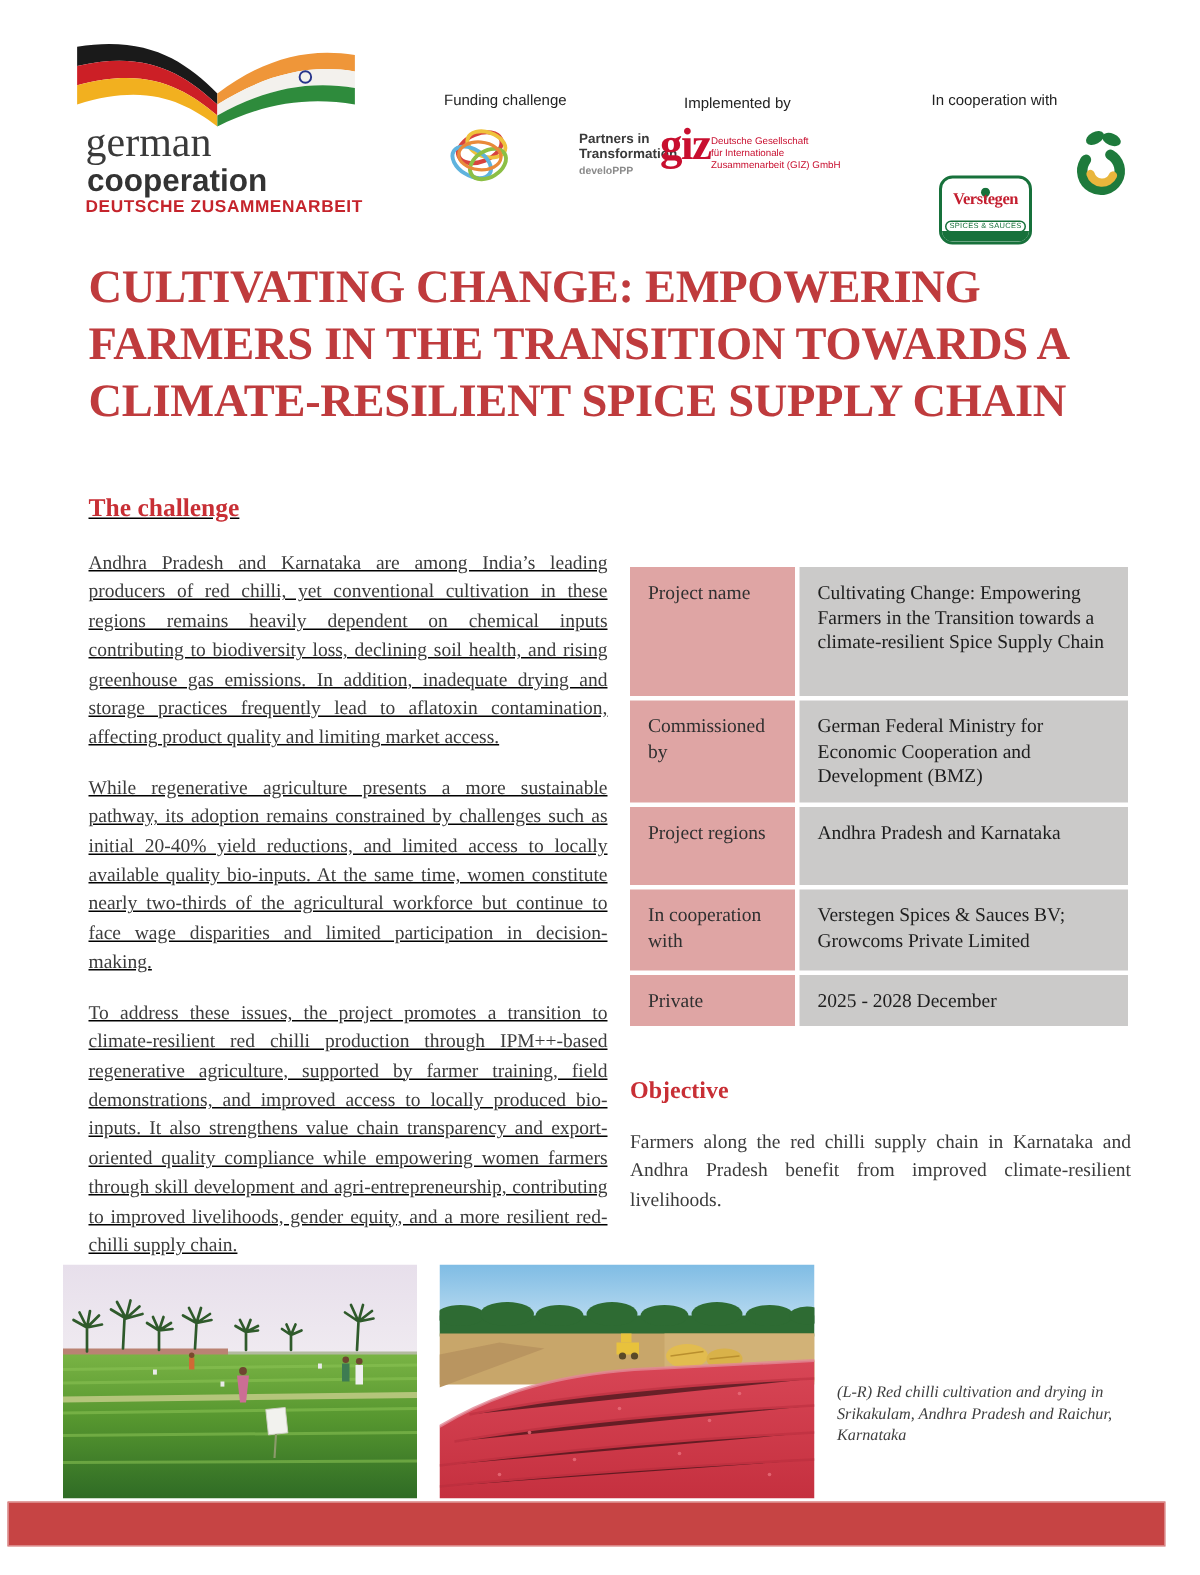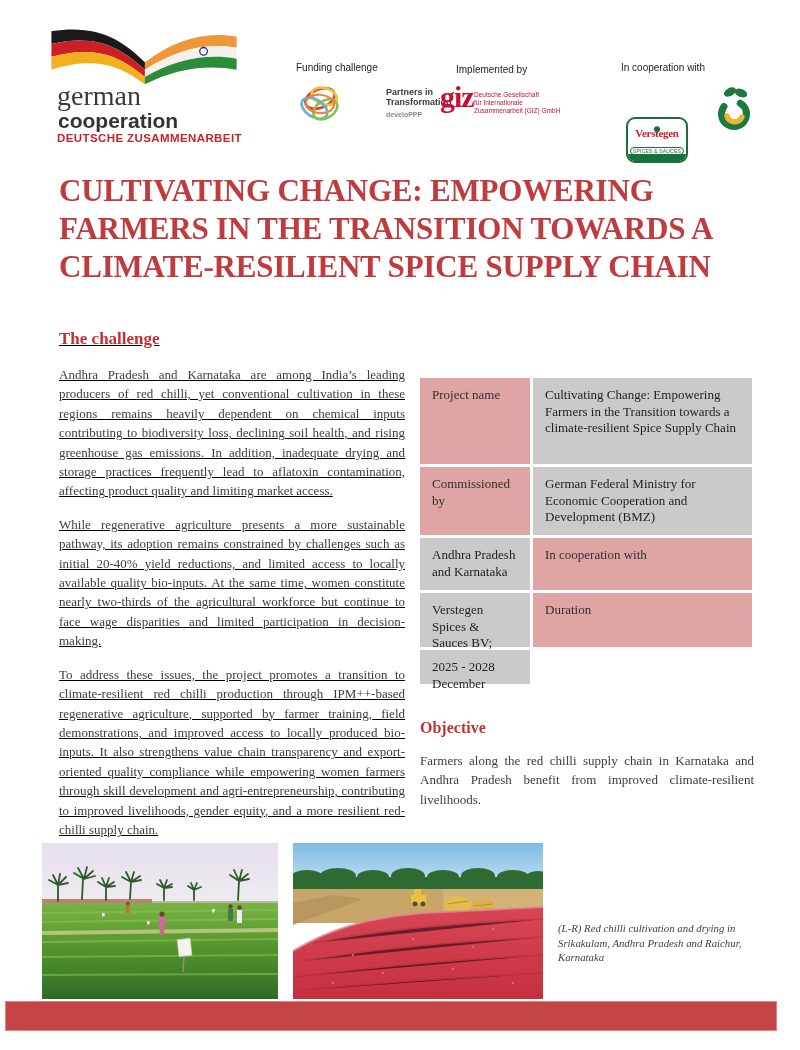--- a/index.html
+++ b/index.html
@@ -132,24 +132,25 @@
     <p>Andhra Pradesh and Karnataka are among India’s leading producers of red chilli, yet conventional cultivation in these regions remains heavily dependent on chemical inputs contributing to biodiversity loss, declining soil health, and rising greenhouse gas emissions. In addition, inadequate drying and storage practices frequently lead to aflatoxin contamination, affecting product quality and limiting market access.</p>
     <p>While regenerative agriculture presents a more sustainable pathway, its adoption remains constrained by challenges such as initial 20-40% yield reductions, and limited access to locally available quality bio-inputs. At the same time, women constitute nearly two-thirds of the agricultural workforce but continue to face wage disparities and limited participation in decision-making.</p>
     <p>To address these issues, the project promotes a transition to climate-resilient red chilli production through IPM++-based regenerative agriculture, supported by farmer training, field demonstrations, and improved access to locally produced bio-inputs. It also strengthens value chain transparency and export-oriented quality compliance while empowering women farmers through skill development and agri-entrepreneurship, contributing to improved livelihoods, gender equity, and a more resilient red-chilli supply chain.</p>
   </div>
 
   <div class="abs ptable">
     <div class="cell lbl">Project name</div>
     <div class="cell val">Cultivating Change: Empowering Farmers in the Transition towards a climate-resilient Spice Supply Chain</div>
     <div class="cell lbl">Commissioned by</div>
     <div class="cell val">German Federal Ministry for Economic Cooperation and Development (BMZ)</div>
+    <div class="cell lbl">Project regions</div>
     <div class="cell val">Andhra Pradesh and Karnataka</div>
     <div class="cell lbl">In cooperation with</div>
     <div class="cell val">Verstegen Spices &amp; Sauces BV; Growcoms Private Limited</div>
-    <div class="cell lbl">Duration</div>
+    <div class="cell lbl">Private</div>
     <div class="cell val">2025 - 2028 December</div>
   </div>
 
   <div class="abs objective">
     <div class="sec-heading">Objective</div>
     <p>Farmers along the red chilli supply chain in Karnataka and Andhra Pradesh benefit from improved climate-resilient livelihoods.</p>
   </div>
 
   <svg class="abs photoL" viewBox="0 0 236 156">
     <defs>

